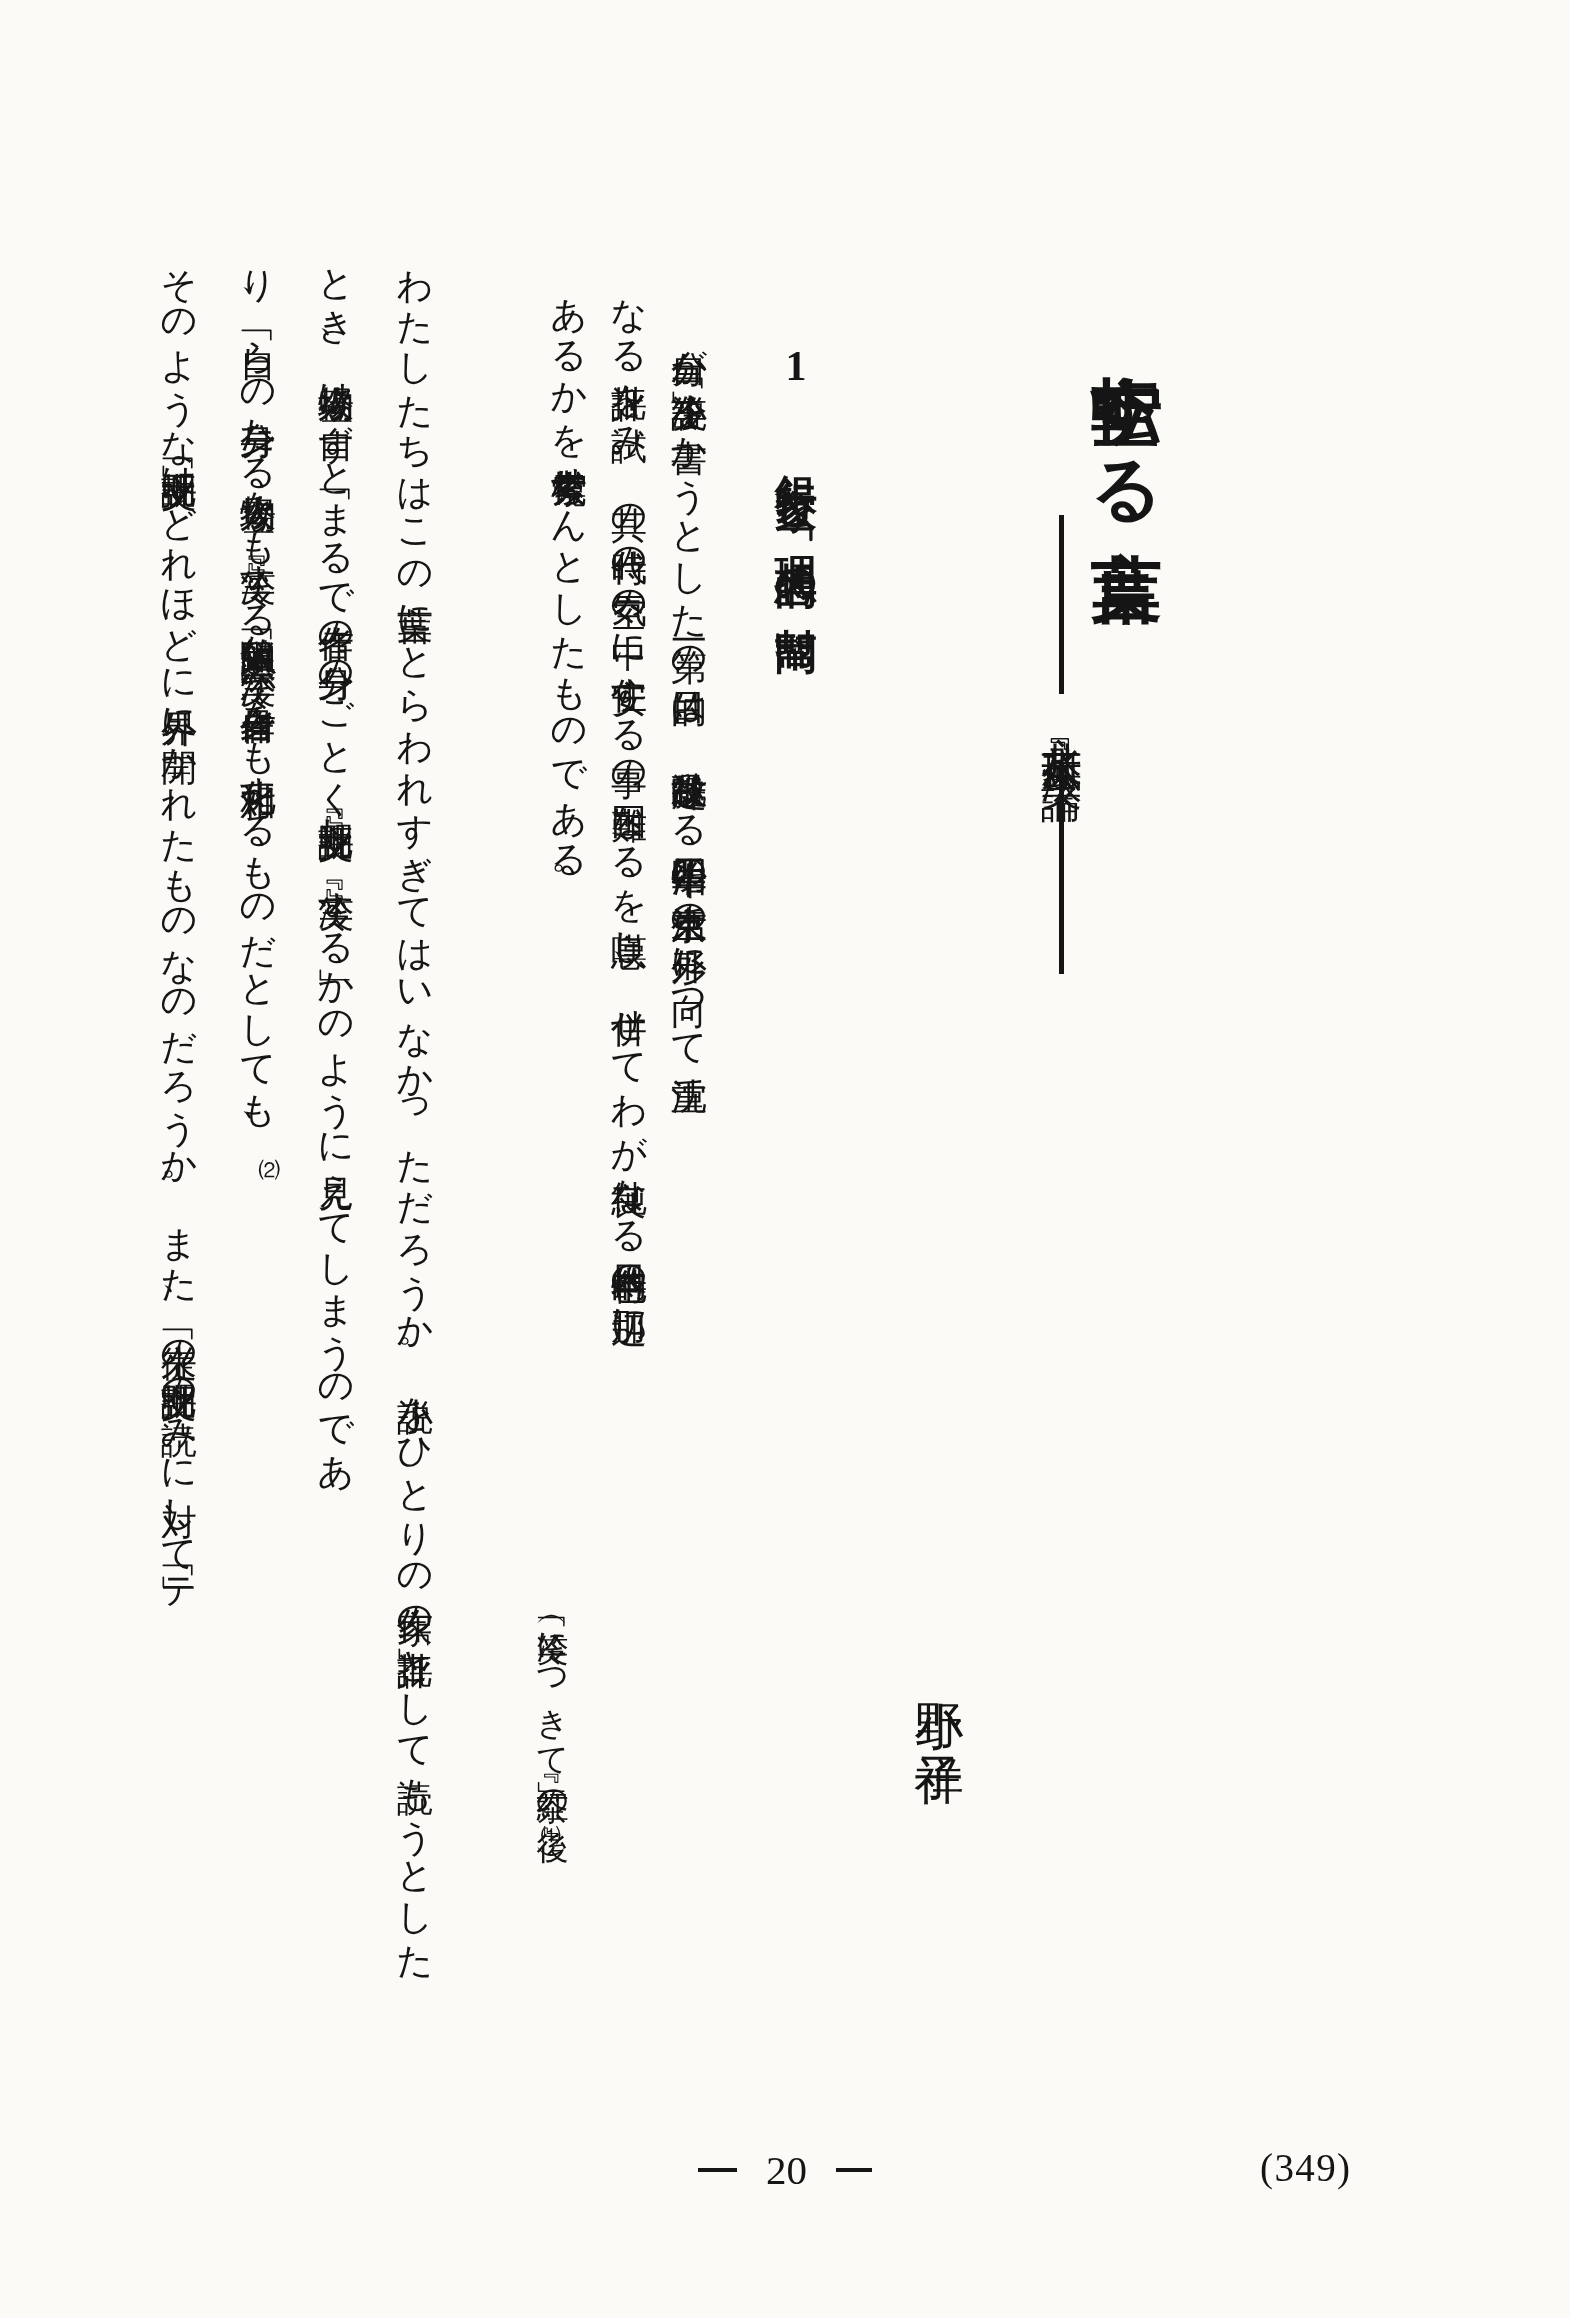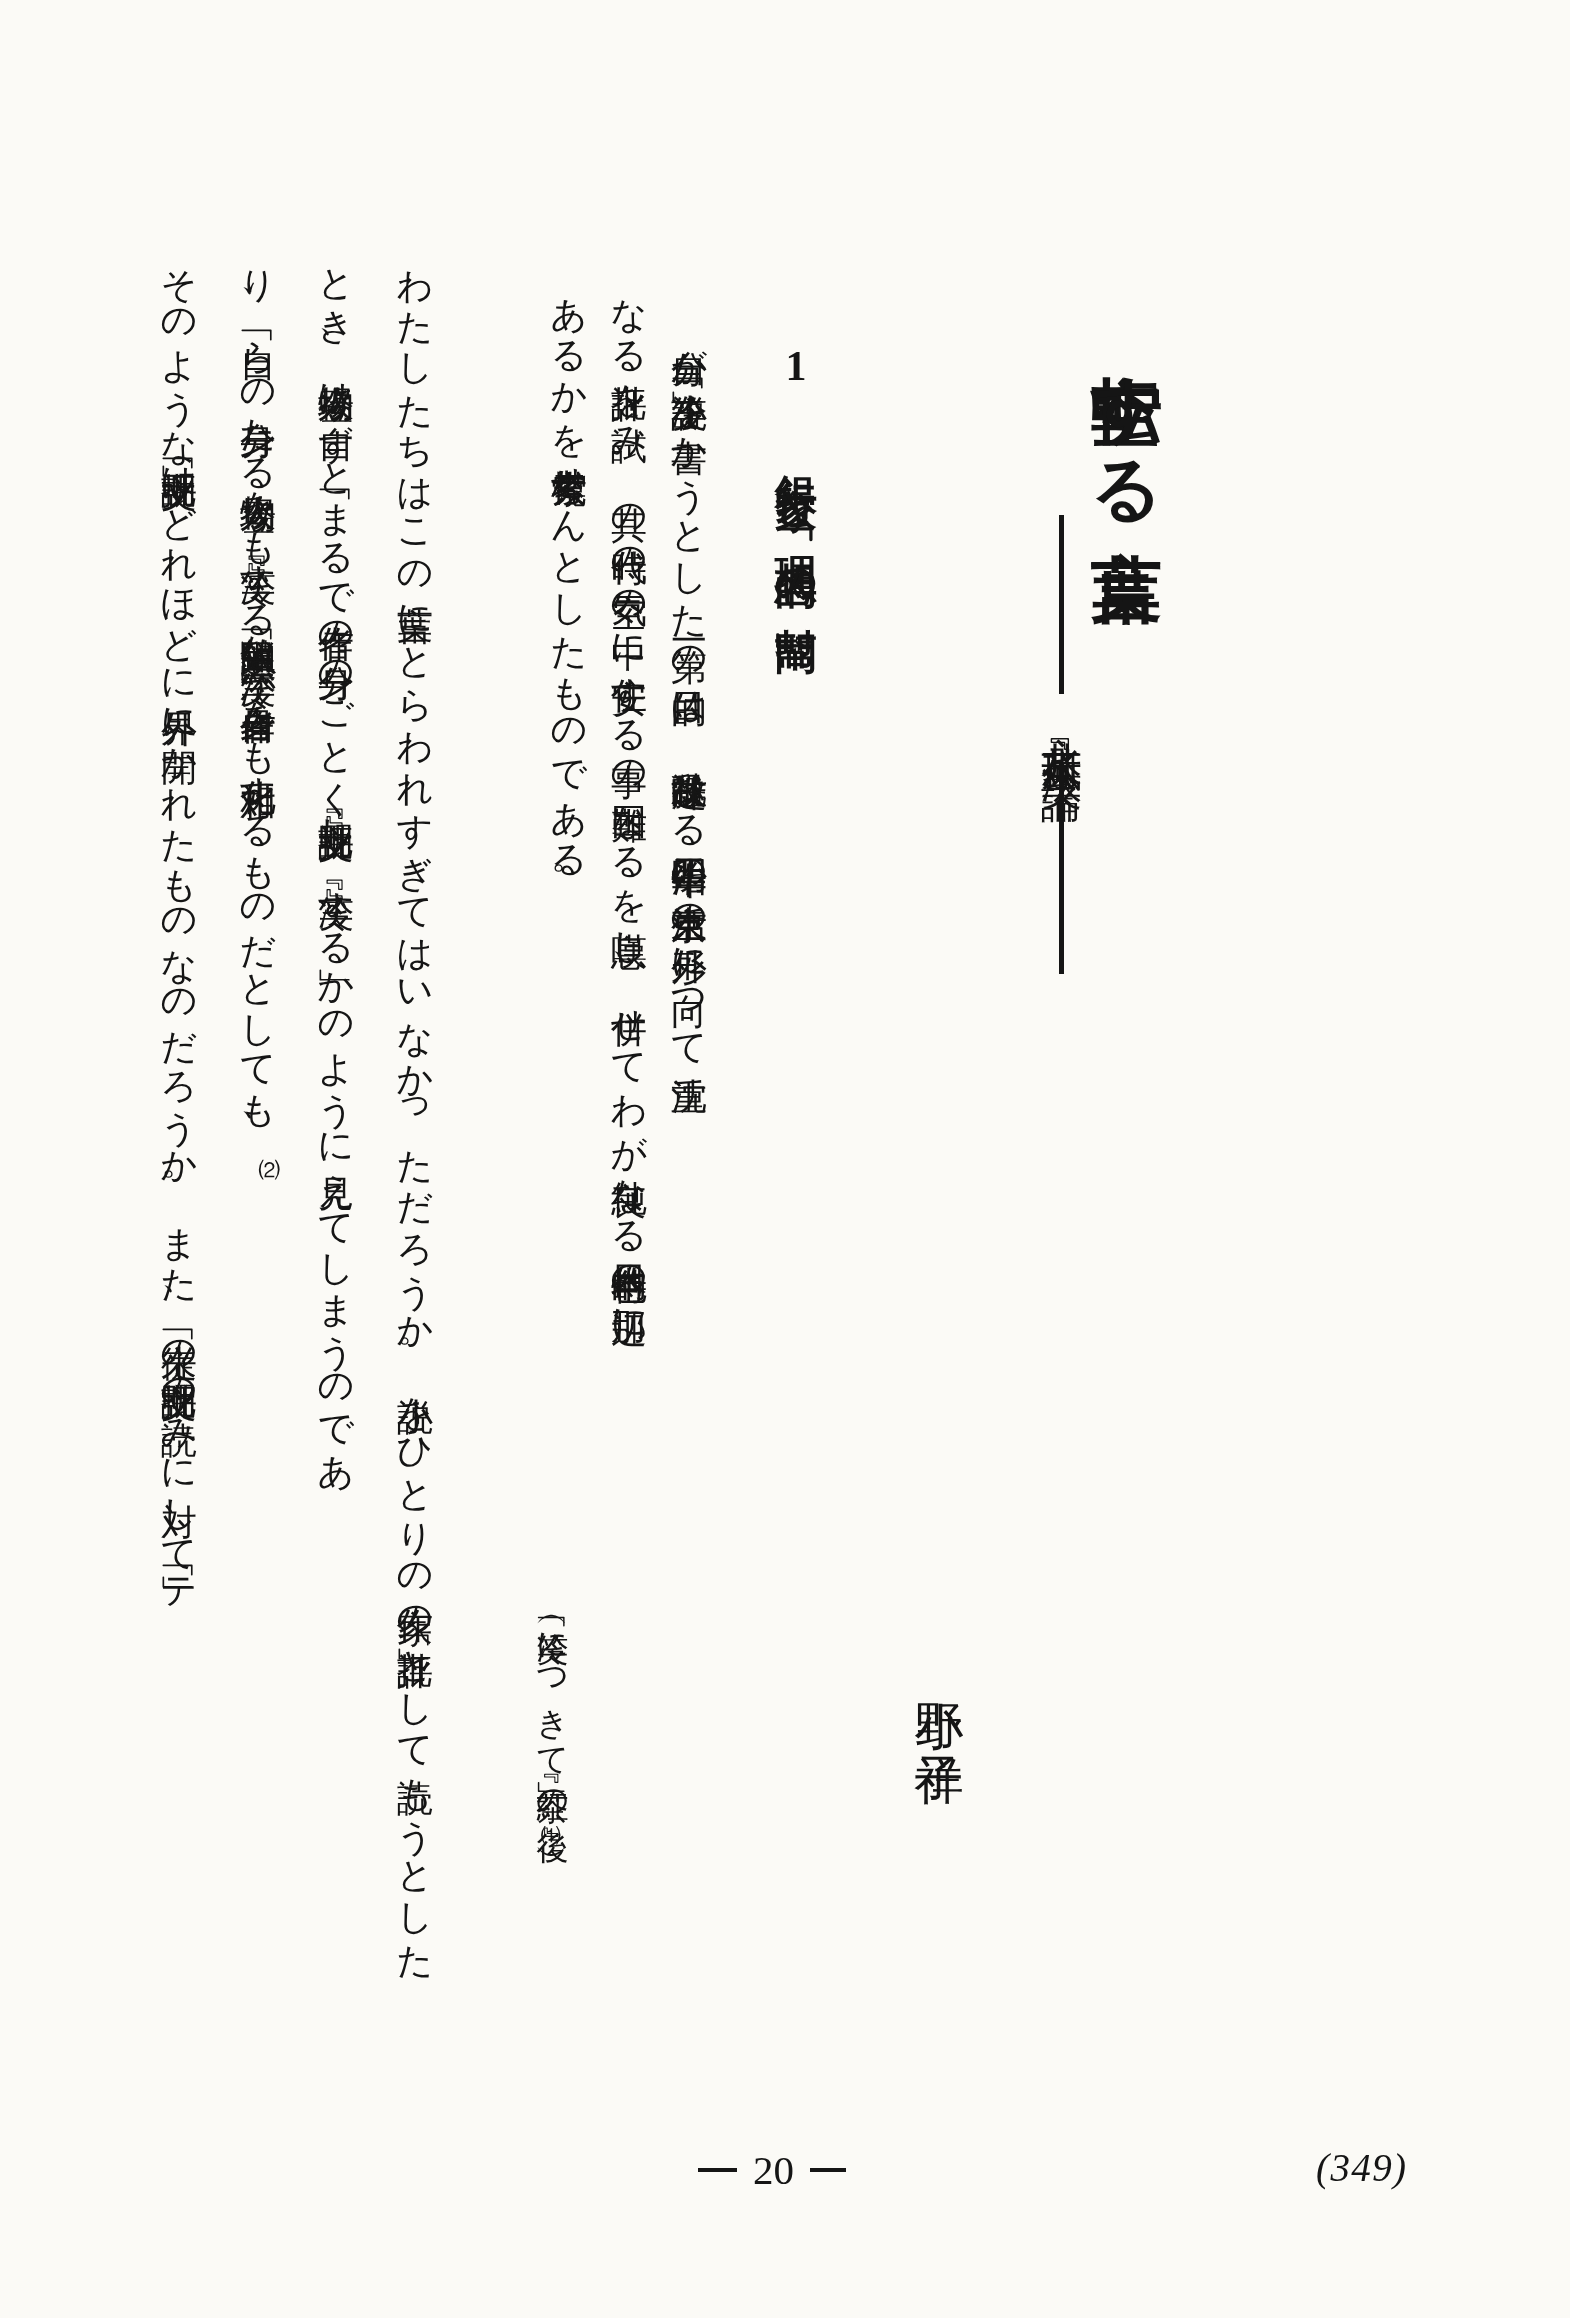--- a/index.html
+++ b/index.html
@@ -63,29 +63,29 @@
   .note {
     font-size:21px; letter-spacing:0;
     position:relative; left:11.2px;
   }
   .note-cite {
     font-size:19.6px; letter-spacing:0;
     position:relative; left:-2.8px;
   }
   .footer-page {
     position:absolute; left:698px; top:2146px;
-    display:flex; align-items:center; gap:16px;
+    display:flex; align-items:center; gap:29px;
     font-size:41px;
   }
   .hbar { height:4.9px; background:#151515; }
   .hbar.l { width:39px; }
   .hbar.r { width:36px; }
   .issue {
-    position:absolute; left:1316px; top:2145px;
-    font-size:39px; letter-spacing:1.4px;font-style:italic;
+    position:absolute; left:1260px; top:2145px;
+    font-size:39px; letter-spacing:1.4px;
   }
 </style>
 </head>
 <body>
 
 <div class="page">
 
   <div class="v title">空転する言葉</div>
 
   <div class="subtitle">

